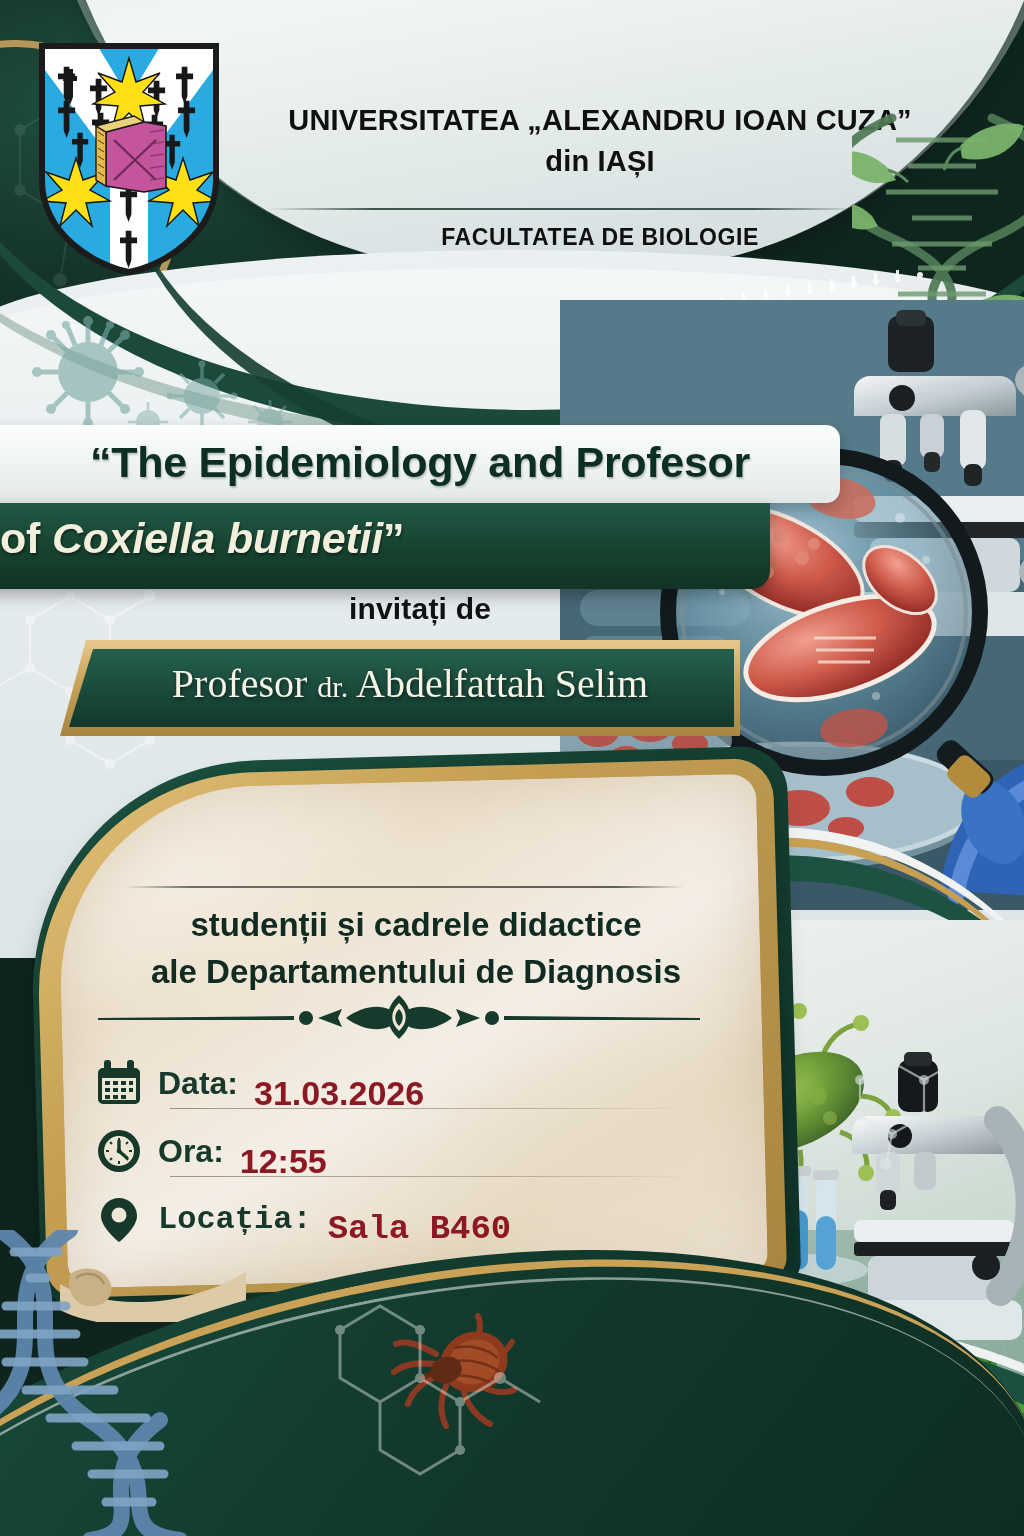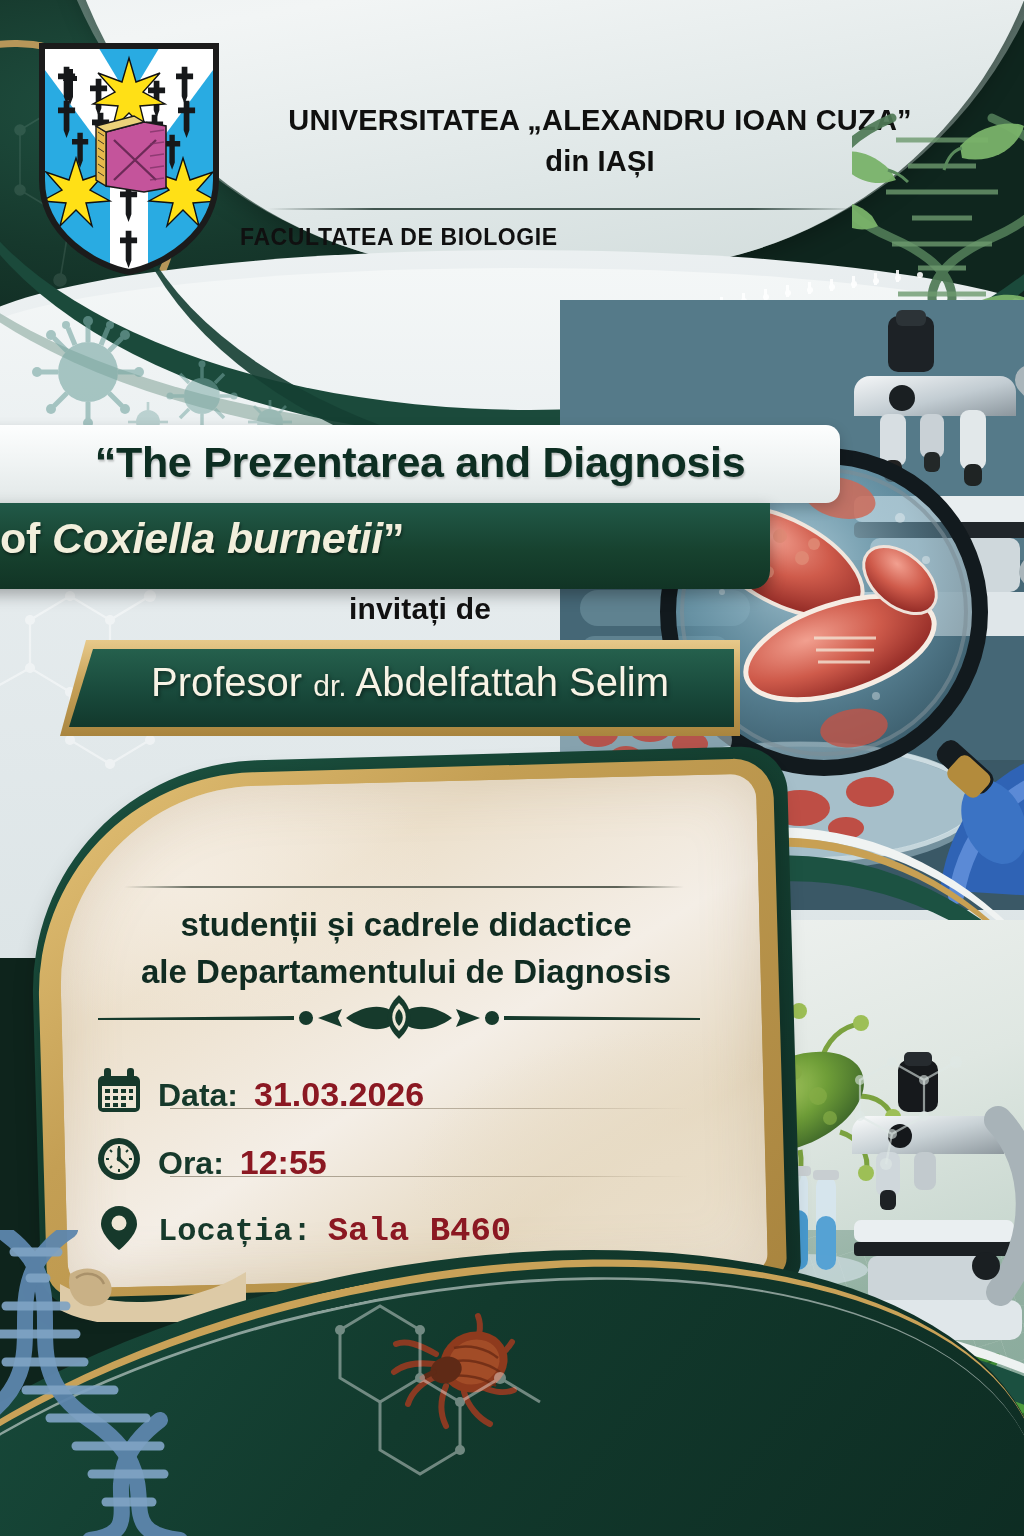--- a/index.html
+++ b/index.html
@@ -89,21 +89,21 @@
   .univ-title {
     left:240px; top:100px; width:720px;
     text-align:center; font-weight:bold; font-size:29px; letter-spacing:.2px;
     color:#10100f; line-height:1.42;
   }
   .header-rule {
     left:268px; top:208px; width:590px; height:2px;
     background:linear-gradient(90deg, rgba(40,60,55,0) 0%, #40544e 18%, #40544e 82%, rgba(40,60,55,0) 100%);
   }
   .fac-title {
-    left:240px; top:224px; width:720px; 
+    left:240px; top:224px; width:720px; text-align:center;
     font-weight:bold; font-size:23px; letter-spacing:.6px; color:#101010;
   }
 
   
   .crest { left:36px; top:40px; width:186px; height:238px; }
 
   
   .script-1 {
     left:200px; top:344px; width:620px; text-align:center;
     font-family:"DejaVu Serif", serif; font-style:italic; font-weight:bold;
@@ -152,21 +152,21 @@
     clip-path:polygon(26px 0, 680px 0, 680px 96px, 0 96px);
     box-shadow:0 6px 18px rgba(0,0,0,.35);
   }
   .prof-green {
     position:absolute; left:9px; top:9px; width:665px; height:78px;
     background:linear-gradient(180deg,#25604d 0%, #18483a 60%, #12382c 100%);
     clip-path:polygon(24px 0, 665px 0, 665px 78px, 0 78px);
   }
   .prof-txt {
     position:absolute; left:40px; top:20px; width:620px; text-align:center;
-    font-family:Liberation Sans, sans-serif; font-size:40px; color:#f7f3e5;
+    font-family:Liberation Serif, serif; font-size:40px; color:#f7f3e5;
     text-shadow:1px 2px 4px rgba(0,0,0,.55); white-space:nowrap;
   }
   .prof-txt .small { font-size:30px; }
 
   
   .lab-panel {
     left:560px; top:300px; width:520px; height:610px;
     overflow:hidden;
     background:linear-gradient(150deg,#6f8d9a 0%, #4a6b78 40%, #2f4a55 100%);
     border-radius:0 0 0 40px;
@@ -220,28 +220,28 @@
     position:absolute; left:60px; top:20px; width:520px; text-align:center;
     font-family:"DejaVu Serif", serif; font-style:italic; font-weight:bold;
     font-size:47px; color:#103527; letter-spacing:.5px;
     text-shadow:1px 1px 2px rgba(255,255,255,.7);
   }
   .parch-rule {
     position:absolute; left:46px; top:96px; width:560px; height:1.6px;
     background:linear-gradient(90deg, rgba(60,70,60,0) 0%, #6a6f63 12%, #5d6257 88%, rgba(60,70,60,0) 100%);
   }
   .invit-lines {
-    position:absolute; left:18px; top:112px; width:620px; text-align:center;
+    position:absolute; left:28px; top:112px; width:620px; text-align:center;
     font-size:33px; font-weight:bold; color:#102b21; line-height:1.42;
   }
   .ornament { position:absolute; left:16px; top:205px; width:610px; height:44px; }
 
   .detail-row {
     position:absolute; left:18px; width:600px; height:62px;
-    display:flex; align-items:flex-end; gap:16px;
+    display:flex; align-items:center; gap:16px;
   }
   .detail-row .ic { width:46px; height:46px; flex:0 0 46px; }
   .detail-label {
     font-size:32px; font-weight:bold; color:#16392b; white-space:nowrap;
   }
   .detail-value {
     font-size:34px; font-weight:bold; color:#8b1822; white-space:nowrap;margin-top:20px;
   }
   .row-rule {
     position:absolute; left:92px; width:520px; height:1.4px;
@@ -691,21 +691,21 @@
       </g>
     </svg>
   </div>
 
   <div class="abs lab-frame-green noclick"></div>
   <div class="abs lab-frame-white noclick"></div>
   <div class="abs lab-frame-gold noclick"></div>
 
 
   <div class="abs band-white noclick"></div>
-  <div class="abs band-white-txt">“The Prezentarea and Diagnosis</div>
+  <div class="abs band-white-txt">“The Epidemiology and Profesor</div>
 
   <div class="abs band-green noclick"></div>
   <div class="abs band-green-txt"><span>of </span><em>Coxiella burnetii</em><span>”</span></div>
 
   <div class="abs sust">invitați de</div>
 
   <div class="abs prof-wrap">
     <div class="prof-gold"></div>
     <div class="prof-green"></div>
     <div class="prof-txt"><span>Profesor </span><span class="small">dr.</span><span> Abdelfattah Selim</span></div>

